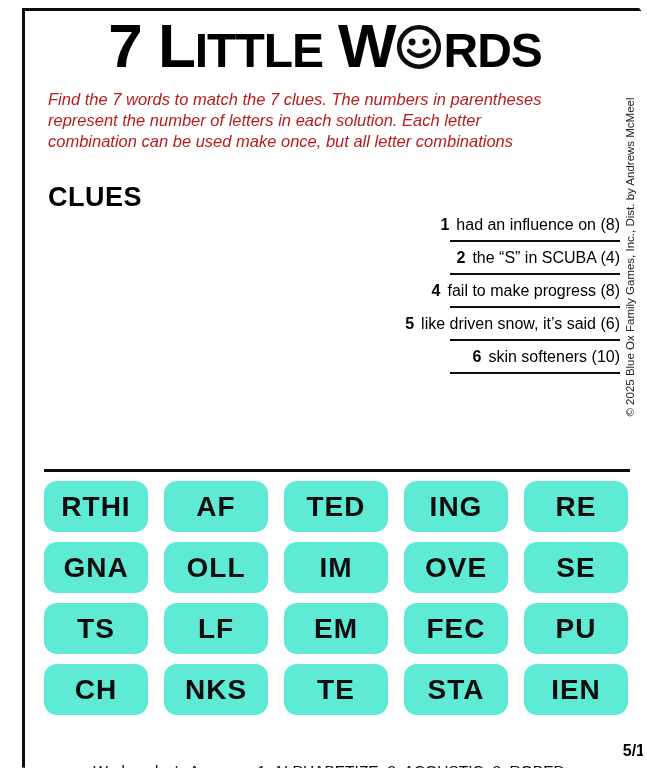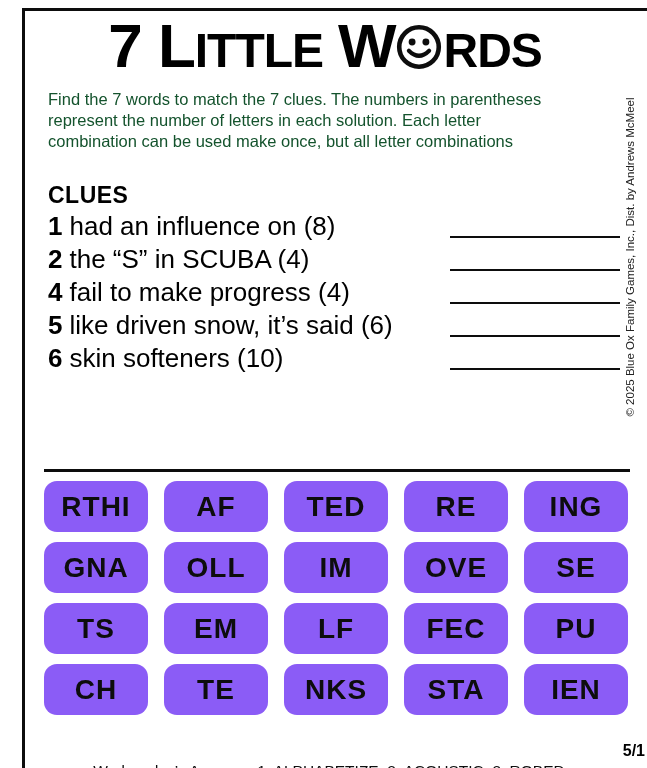--- a/index.html
+++ b/index.html
@@ -1,66 +1,66 @@
 <!DOCTYPE html>
 <html><head>
 <meta charset="utf-8">
 <style>
   * { margin:0; padding:0; box-sizing:border-box; }
   html,body { background:#fff; }
   #screen {
     position:relative; width:647px; height:768px; overflow:hidden;
-    background:#fff; font-family:"Liberation Sans", sans-serif; color:#000;
+    background:#fff; font-family:"Liberation Sans", sans-serif; color:#000;border-radius:27px;
   }
   .frame {
     position:absolute; left:22px; top:8px; width:660px; height:800px;
     border:3px solid #0d0d0d;
   }
   
   .title {
     position:absolute; left:30px; top:13px; width:590px;
     text-align:center; font-weight:bold; white-space:nowrap;
     letter-spacing:-1px; line-height:66px;
   }
   .title .big   { font-size:62px; }
   .title .small { font-size:48px; }
   .title .w     { margin-left:0.24em; }
   .smiley { vertical-align:-3px; margin:0 1px; }
   
   .instructions {
     position:absolute; left:48px; top:89px; width:575px;
-    font-size:16.5px; line-height:21px; color:#14532d; white-space:nowrap;
+    font-size:16.5px; line-height:21px; color:#b91c1c; white-space:nowrap;font-style:italic;
   }
   
   .clues-header {
     position:absolute; left:48px; top:182px; width:572px;
     display:flex; justify-content:space-between;
-    font-size:23px; font-weight:bold; letter-spacing:0.5px;flex-direction:column;
+    font-size:27px; font-weight:bold; letter-spacing:0.5px;flex-direction:column;
   }
   .clue-rows { position:absolute; left:48px; top:209px; width:572px; }
   .clue-row {
     height:33px; display:flex; justify-content:space-between;
-    align-items:flex-end; font-size:26px; line-height:31px;
+    align-items:flex-end; font-size:16px; line-height:31px;flex-direction:column;
   }
   .clue-num { font-weight:bold; margin-right:7px; }
   .sol-line {
     width:170px; height:0; border-bottom:2px solid #0d0d0d; margin-bottom:4px;
   }
   
   .divider {
     position:absolute; left:44px; top:469px; width:586px; height:3px;
     background:#0d0d0d;
   }
   .tiles {
     position:absolute; left:44px; top:481px; width:584px;
     display:grid; grid-template-columns:repeat(5,1fr);
     column-gap:16px; row-gap:10px;
   }
   .tile {
-    height:51px; background:#8b5cf6; border-radius:13px;
+    height:51px; background:#5eead4; border-radius:13px;
     display:flex; align-items:center; justify-content:center;
     font-size:28px; font-weight:bold; letter-spacing:1px; color:#0d0d0d;
     cursor:pointer;
   }
   
   .answers {
     position:absolute; left:34px; top:723px; width:590px;
     text-align:center; font-size:15.5px; line-height:19px;
     white-space:pre-wrap; color:#0d0d0d;
   }
@@ -103,54 +103,54 @@
   <div class="clue-rows">
     <div class="clue-row">
       <span><span class="clue-num">1</span><span>had an influence on (8)</span></span>
       <span class="sol-line"></span>
     </div>
     <div class="clue-row">
       <span><span class="clue-num">2</span><span>the “S” in SCUBA (4)</span></span>
       <span class="sol-line"></span>
     </div>
     <div class="clue-row">
-      <span><span class="clue-num">4</span><span>fail to make progress (4)</span></span>
+      <span><span class="clue-num">4</span><span>fail to make progress (8)</span></span>
       <span class="sol-line"></span>
     </div>
     <div class="clue-row">
       <span><span class="clue-num">5</span><span>like driven snow, it’s said (6)</span></span>
       <span class="sol-line"></span>
     </div>
     <div class="clue-row">
       <span><span class="clue-num">6</span><span>skin softeners (10)</span></span>
       <span class="sol-line"></span>
     </div>
   </div>
 
   <div class="divider"></div>
 
   <div class="tiles">
     <div class="tile">RTHI</div>
     <div class="tile">AF</div>
     <div class="tile">TED</div>
+    <div class="tile">ING</div>
     <div class="tile">RE</div>
-    <div class="tile">ING</div>
     <div class="tile">GNA</div>
     <div class="tile">OLL</div>
     <div class="tile">IM</div>
     <div class="tile">OVE</div>
     <div class="tile">SE</div>
     <div class="tile">TS</div>
+    <div class="tile">LF</div>
     <div class="tile">EM</div>
-    <div class="tile">LF</div>
     <div class="tile">FEC</div>
     <div class="tile">PU</div>
     <div class="tile">CH</div>
+    <div class="tile">NKS</div>
     <div class="tile">TE</div>
-    <div class="tile">NKS</div>
     <div class="tile">STA</div>
     <div class="tile">IEN</div>
   </div>
 
   <div class="answers">
     <div>Wednesday’s Answers: 1. ALPHABETIZE  2. ACOUSTIC  3. ROBED</div>
     
   </div>
 
   <div class="date-code">5/1</div>

